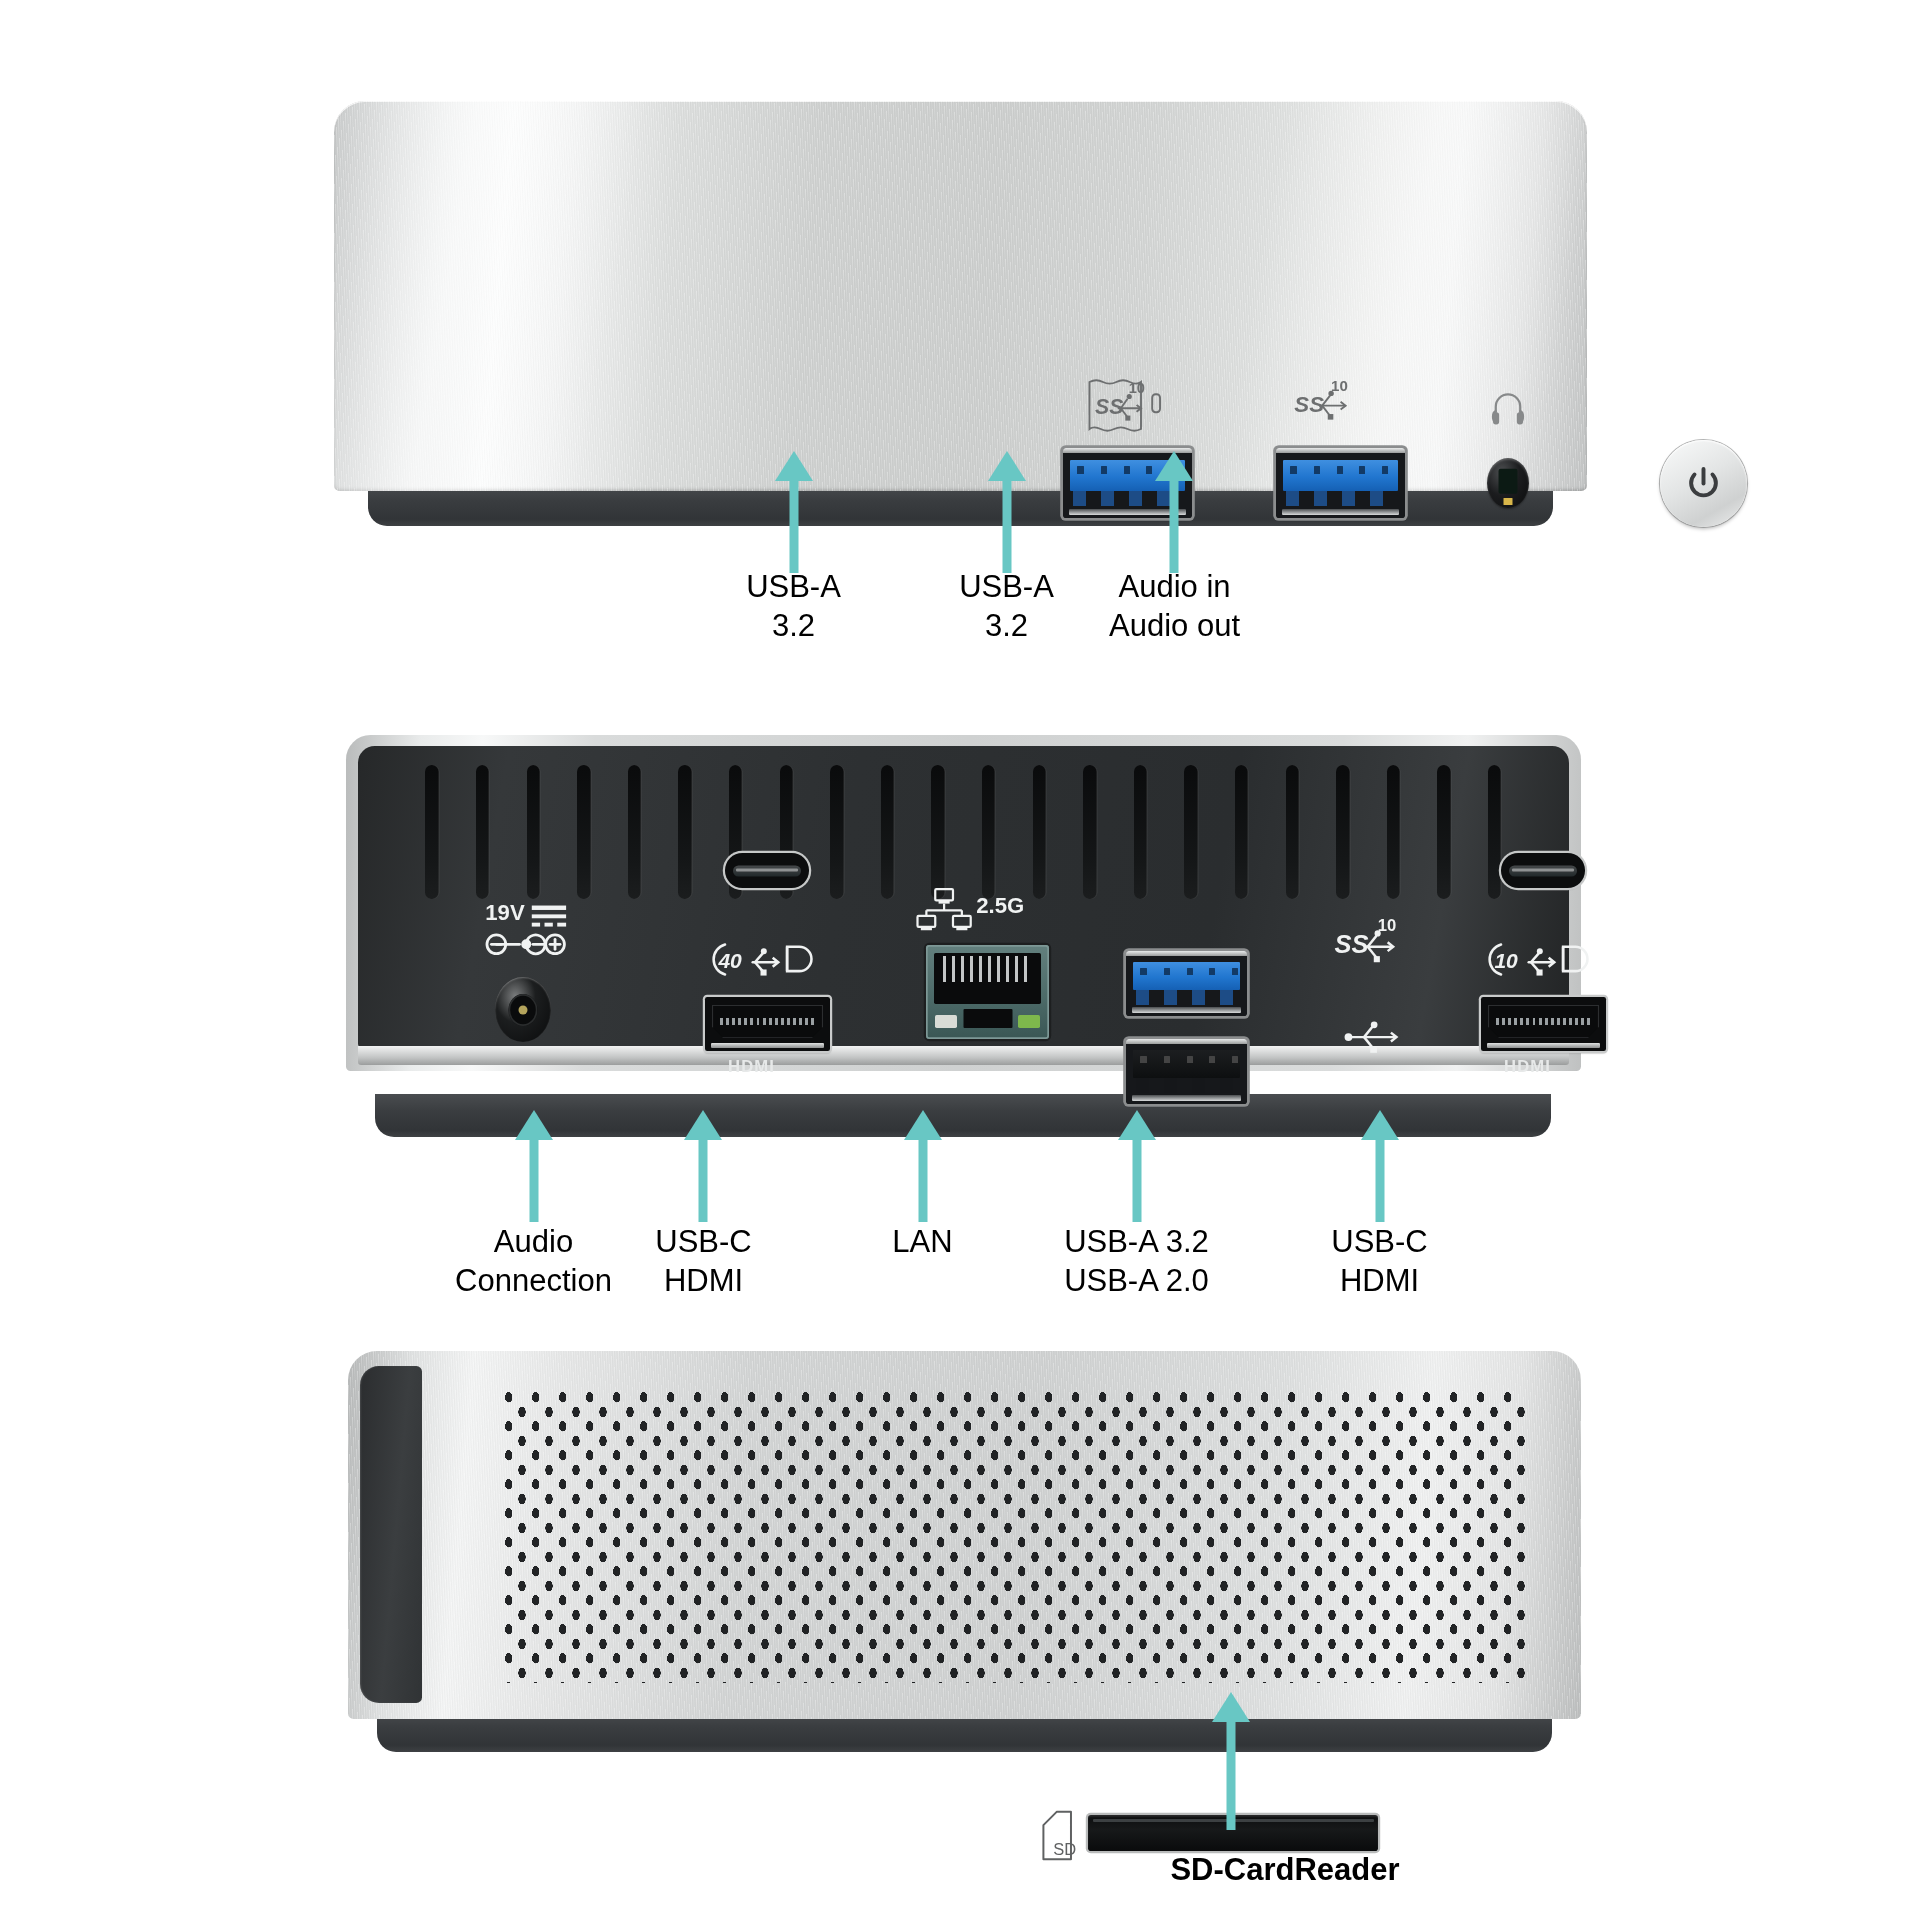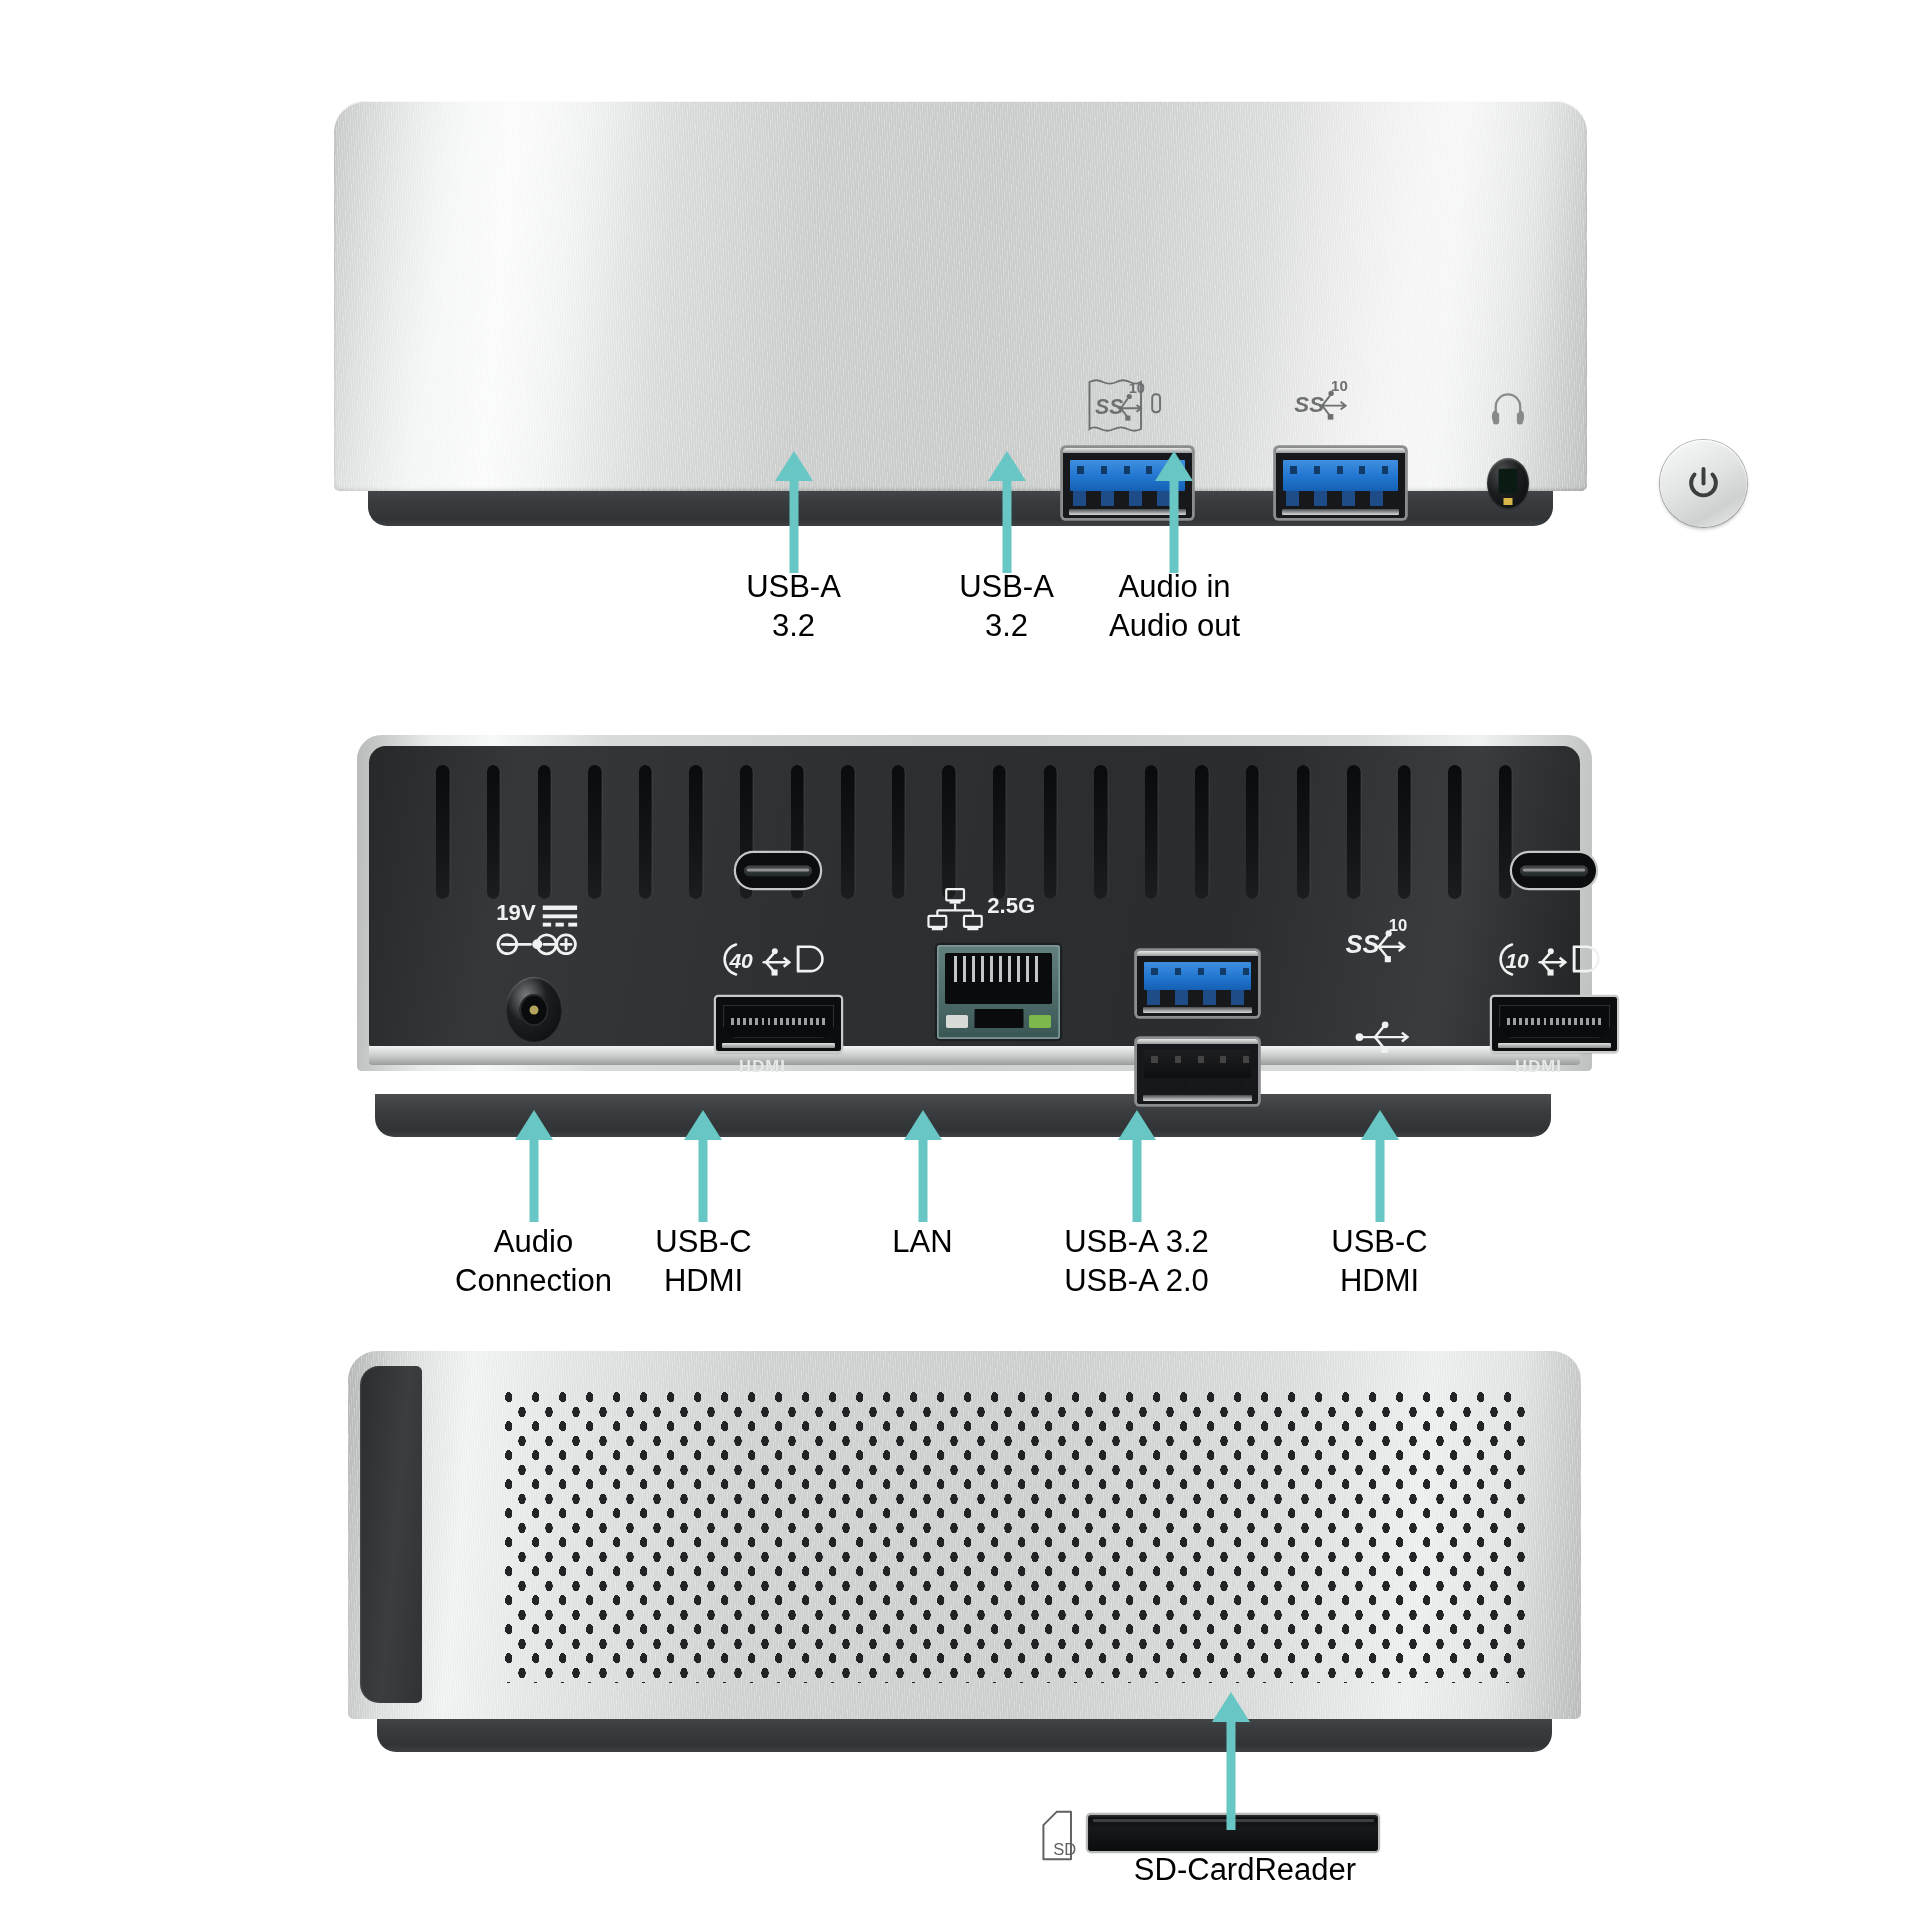--- a/index.html
+++ b/index.html
@@ -103,21 +103,21 @@
     box-shadow:0 0 0 1.1px rgba(120,122,122,.55), 0 2.2px 3.9px rgba(0,0,0,.26),
                inset 0 1.1px 1.7px rgba(255,255,255,.9);
     display:flex;align-items:center;justify-content:center;
   }
 
   
   .silk{position:absolute;color:#6d6f70;}
   .silk svg{display:block;}
 
   
-  #rear-device{left:357px;top:735px;width:1235px;height:336px;}
+  #rear-device{left:346px;top:735px;width:1235px;height:336px;}
   #rear-pedestal{left:375px;top:1094px;width:1176px;height:43px;}
   .rear-shell{
     position:absolute;inset:0;border-radius:24.5px 24.5px 4.5px 4.5px;
     background:linear-gradient(92deg,#b9bbbb 0%,#e9ebeb 6%,#f7f8f8 11%,#d9dbdb 20%,#cfd1d1 50%,#dadcdc 80%,#f0f1f1 90%,#bfc1c1 100%);
     overflow:hidden;
   }
   .rear-inner{
     position:absolute;left:12.3px;right:12.3px;top:11px;bottom:24.5px;
     border-radius:16.7px 16.7px 3.3px 3.3px;
     background:linear-gradient(100deg,#262829 0%,#35383a 12%,#2d3032 40%,#2a2d2f 70%,#3a3d3f 88%,#222425 100%);
@@ -600,15 +600,15 @@
     </div>
 
     <div class="sd-slot" style="left:740px;top:464px;"></div>
   </div>
 
   <div class="arrow" style="left:1212px;top:1692px;width:38px;height:138px;">
     <div class="head" style="border-bottom:30px solid #68c7c4;"></div>
     <div class="stem" style="top:28px;height:110px;"></div>
   </div>
 
-  <div class="label" style="left:1078px;top:1850px;width:334px;">SD-CardReader</div>
+  <div class="label" style="left:1118px;top:1850px;width:334px;font-weight:bold;">SD-CardReader</div>
 </div>
 
 
 </body></html>

